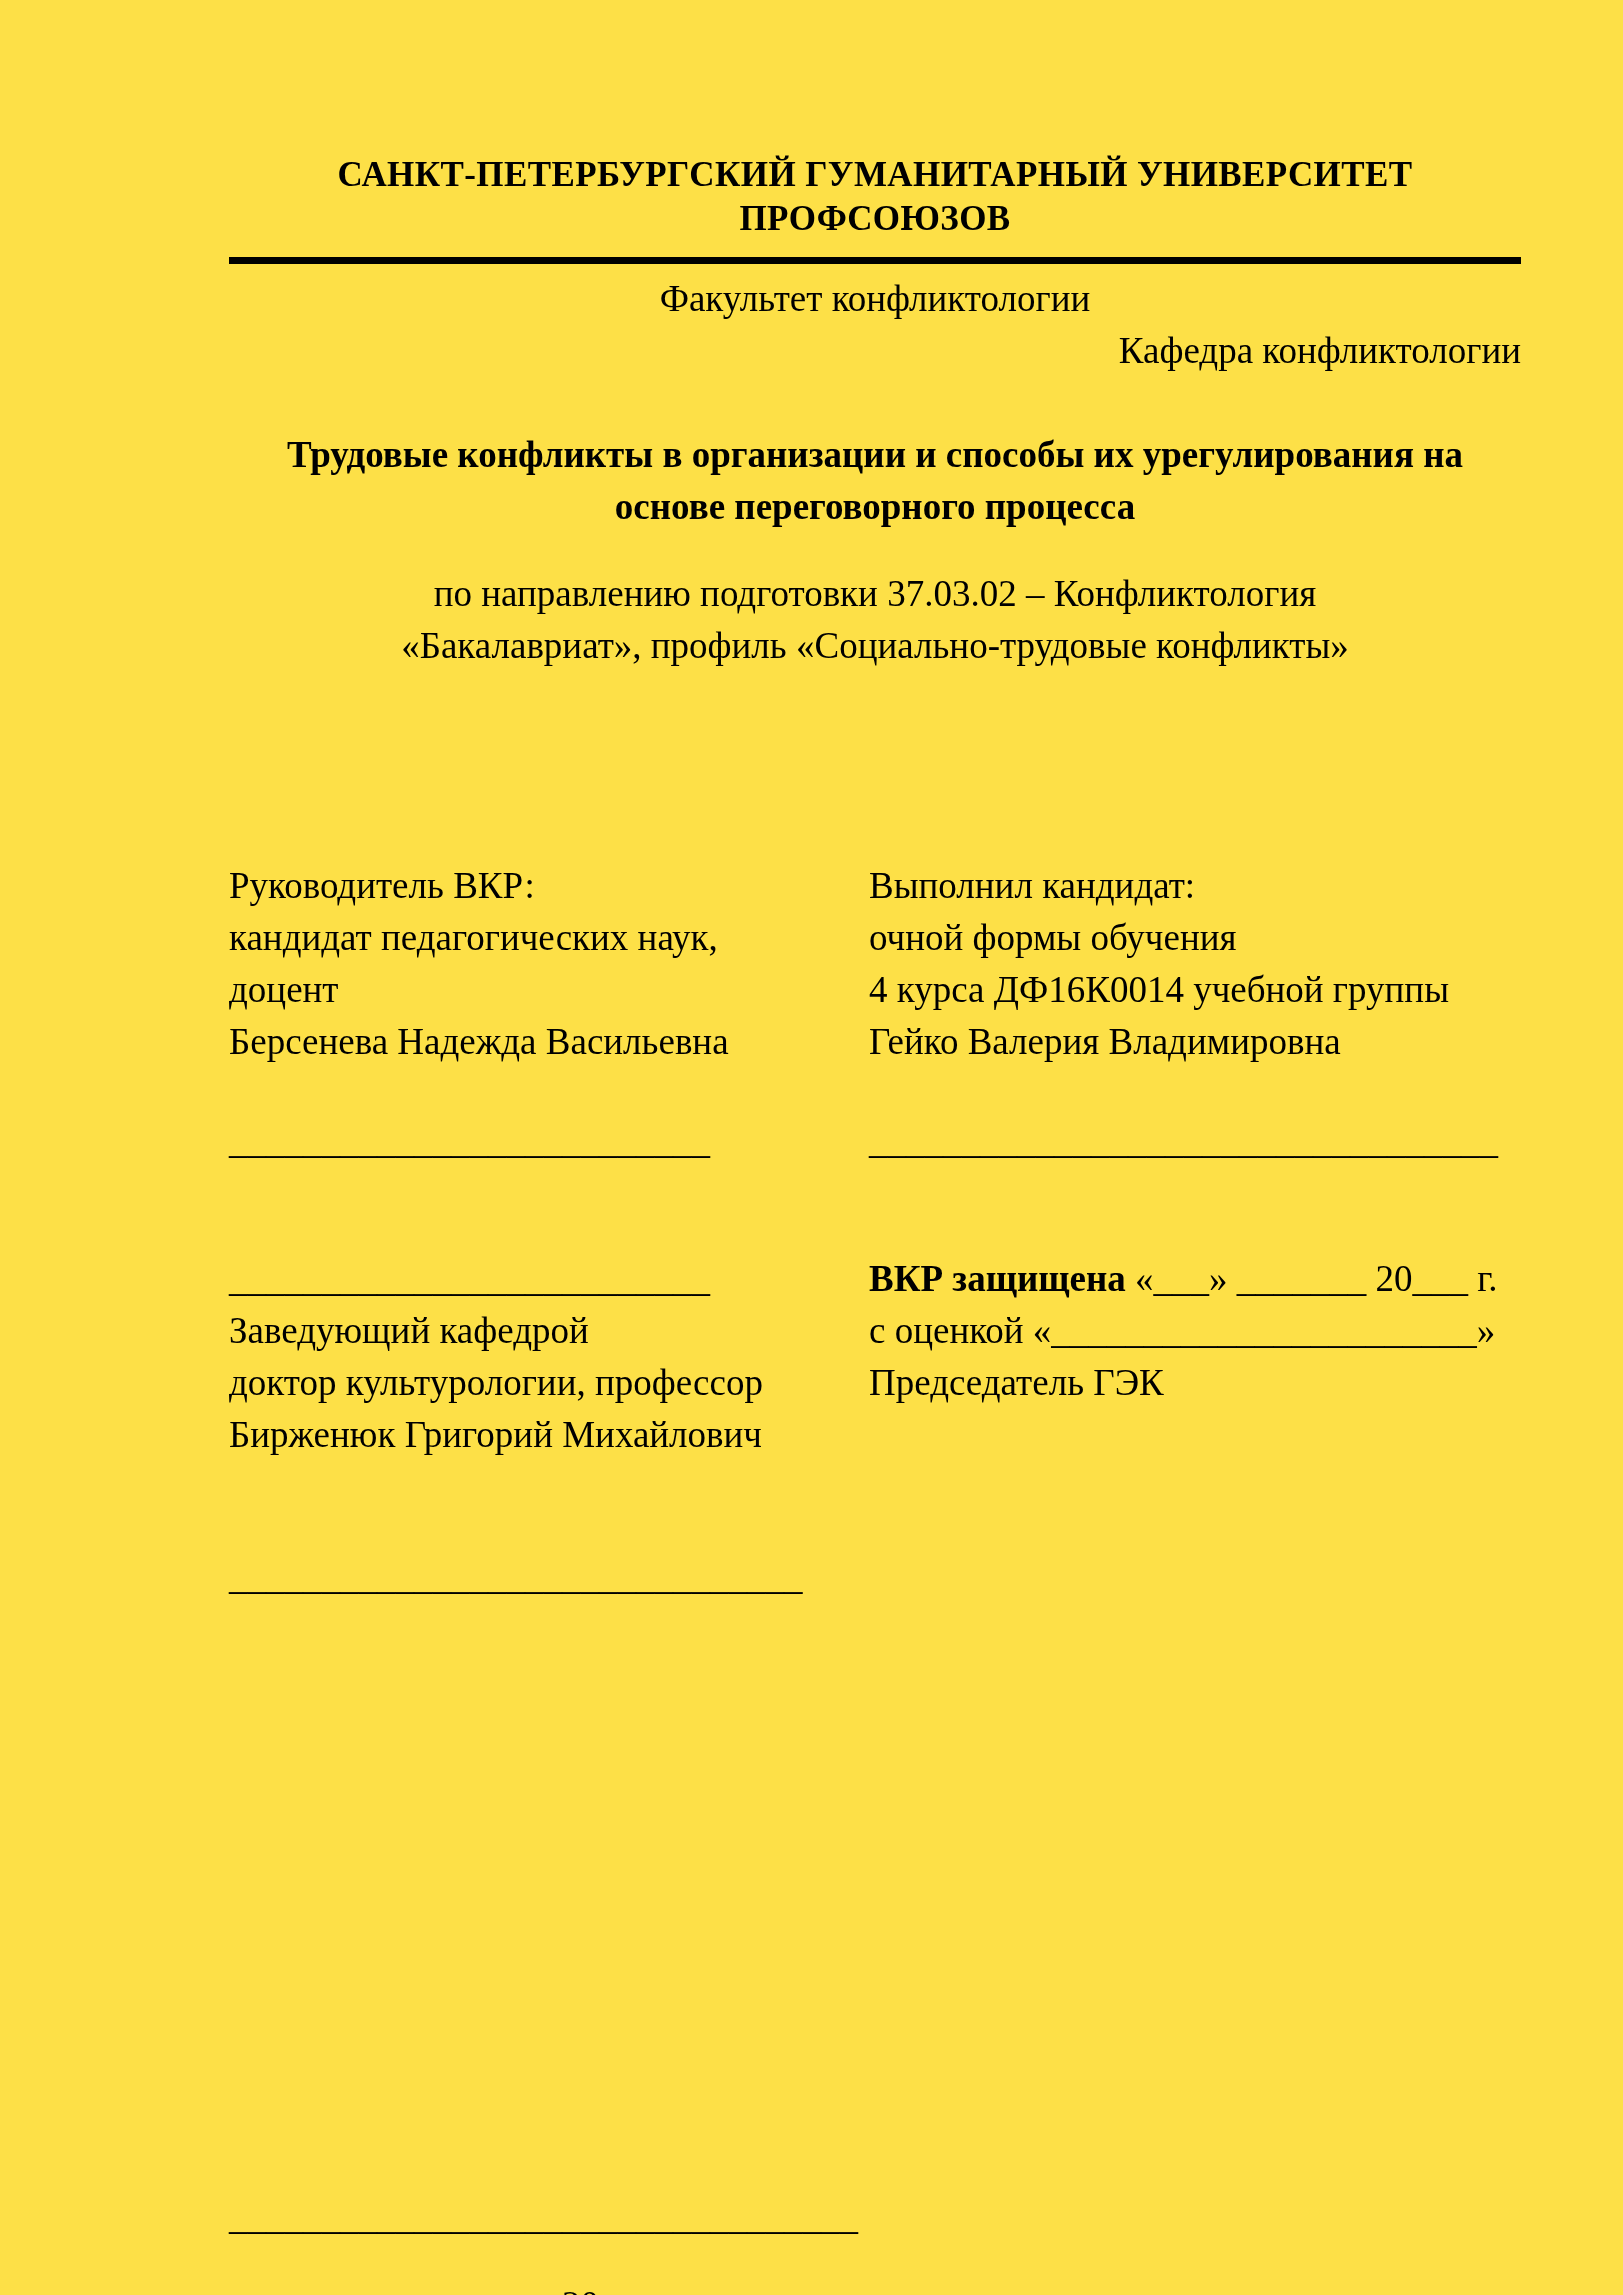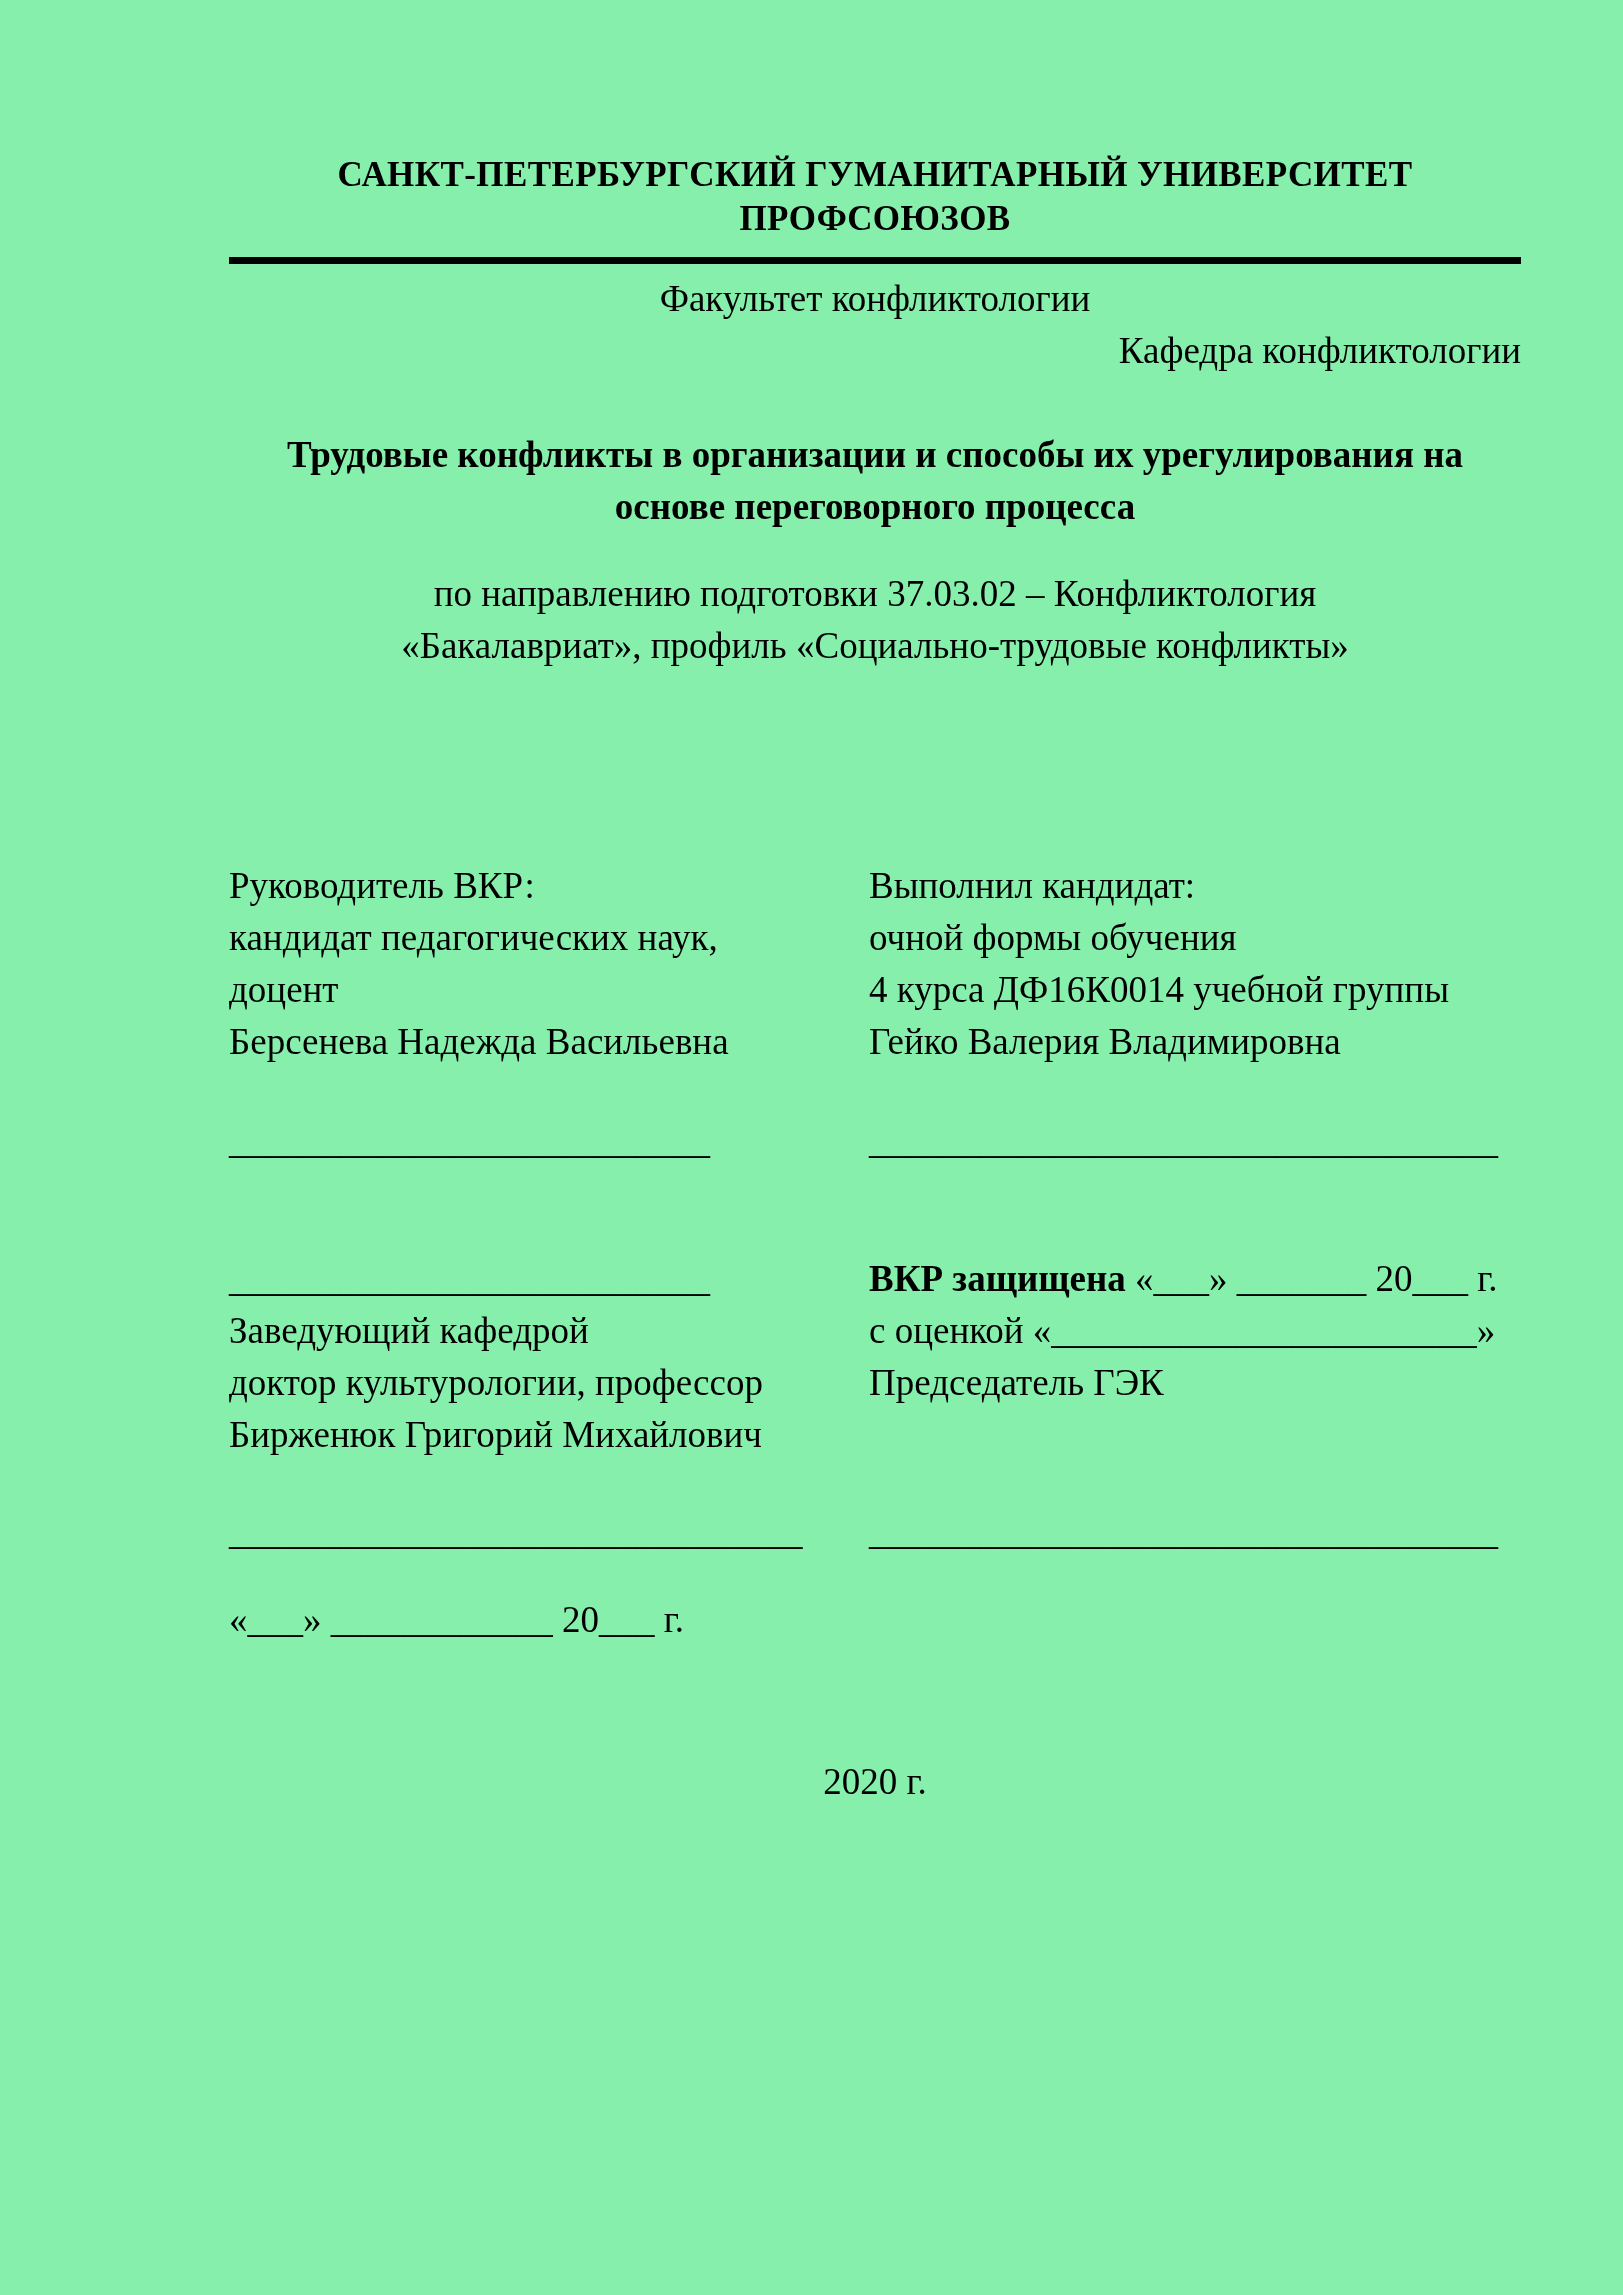--- a/index.html
+++ b/index.html
@@ -5,21 +5,21 @@
   html, body {
     margin: 0;
     padding: 0;
     background: #ffffff;
   }
   .page {
     position: relative;
     width: 1623px;
     height: 2295px;
     box-sizing: border-box;
-    background: #86efac;
+    background: #fde047;
     color: #000000;
     font-family: "Liberation Serif", "DejaVu Serif", serif;
     font-size: 37px;
     line-height: 52px;
     padding: 153px 102px 0 229px;
     overflow: hidden;
   }
   .university {
     font-weight: bold;
     font-size: 35px;
@@ -61,21 +61,21 @@
     width: 640px;
   }
   .col-right {
     flex: 1 1 auto;
     min-width: 0;
   }
   .people-section   { margin-top: 188px; }
   .sig-row-1        { margin-top: 47px;  }
   .sig-row-2        { margin-top: 86px; }
   .head-section     {  }
-  .sig-row-3        { margin-top: 45px; }
+  .sig-row-3        { margin-top: 90px; flex-direction: column; }
   .date-line        { margin-top: 36px;  }
   .footer {
     text-align: center;
     margin-top: 110px;
   }
   .b { font-weight: bold; }
   .sig {
     white-space: nowrap;
     letter-spacing: 0;
   }

